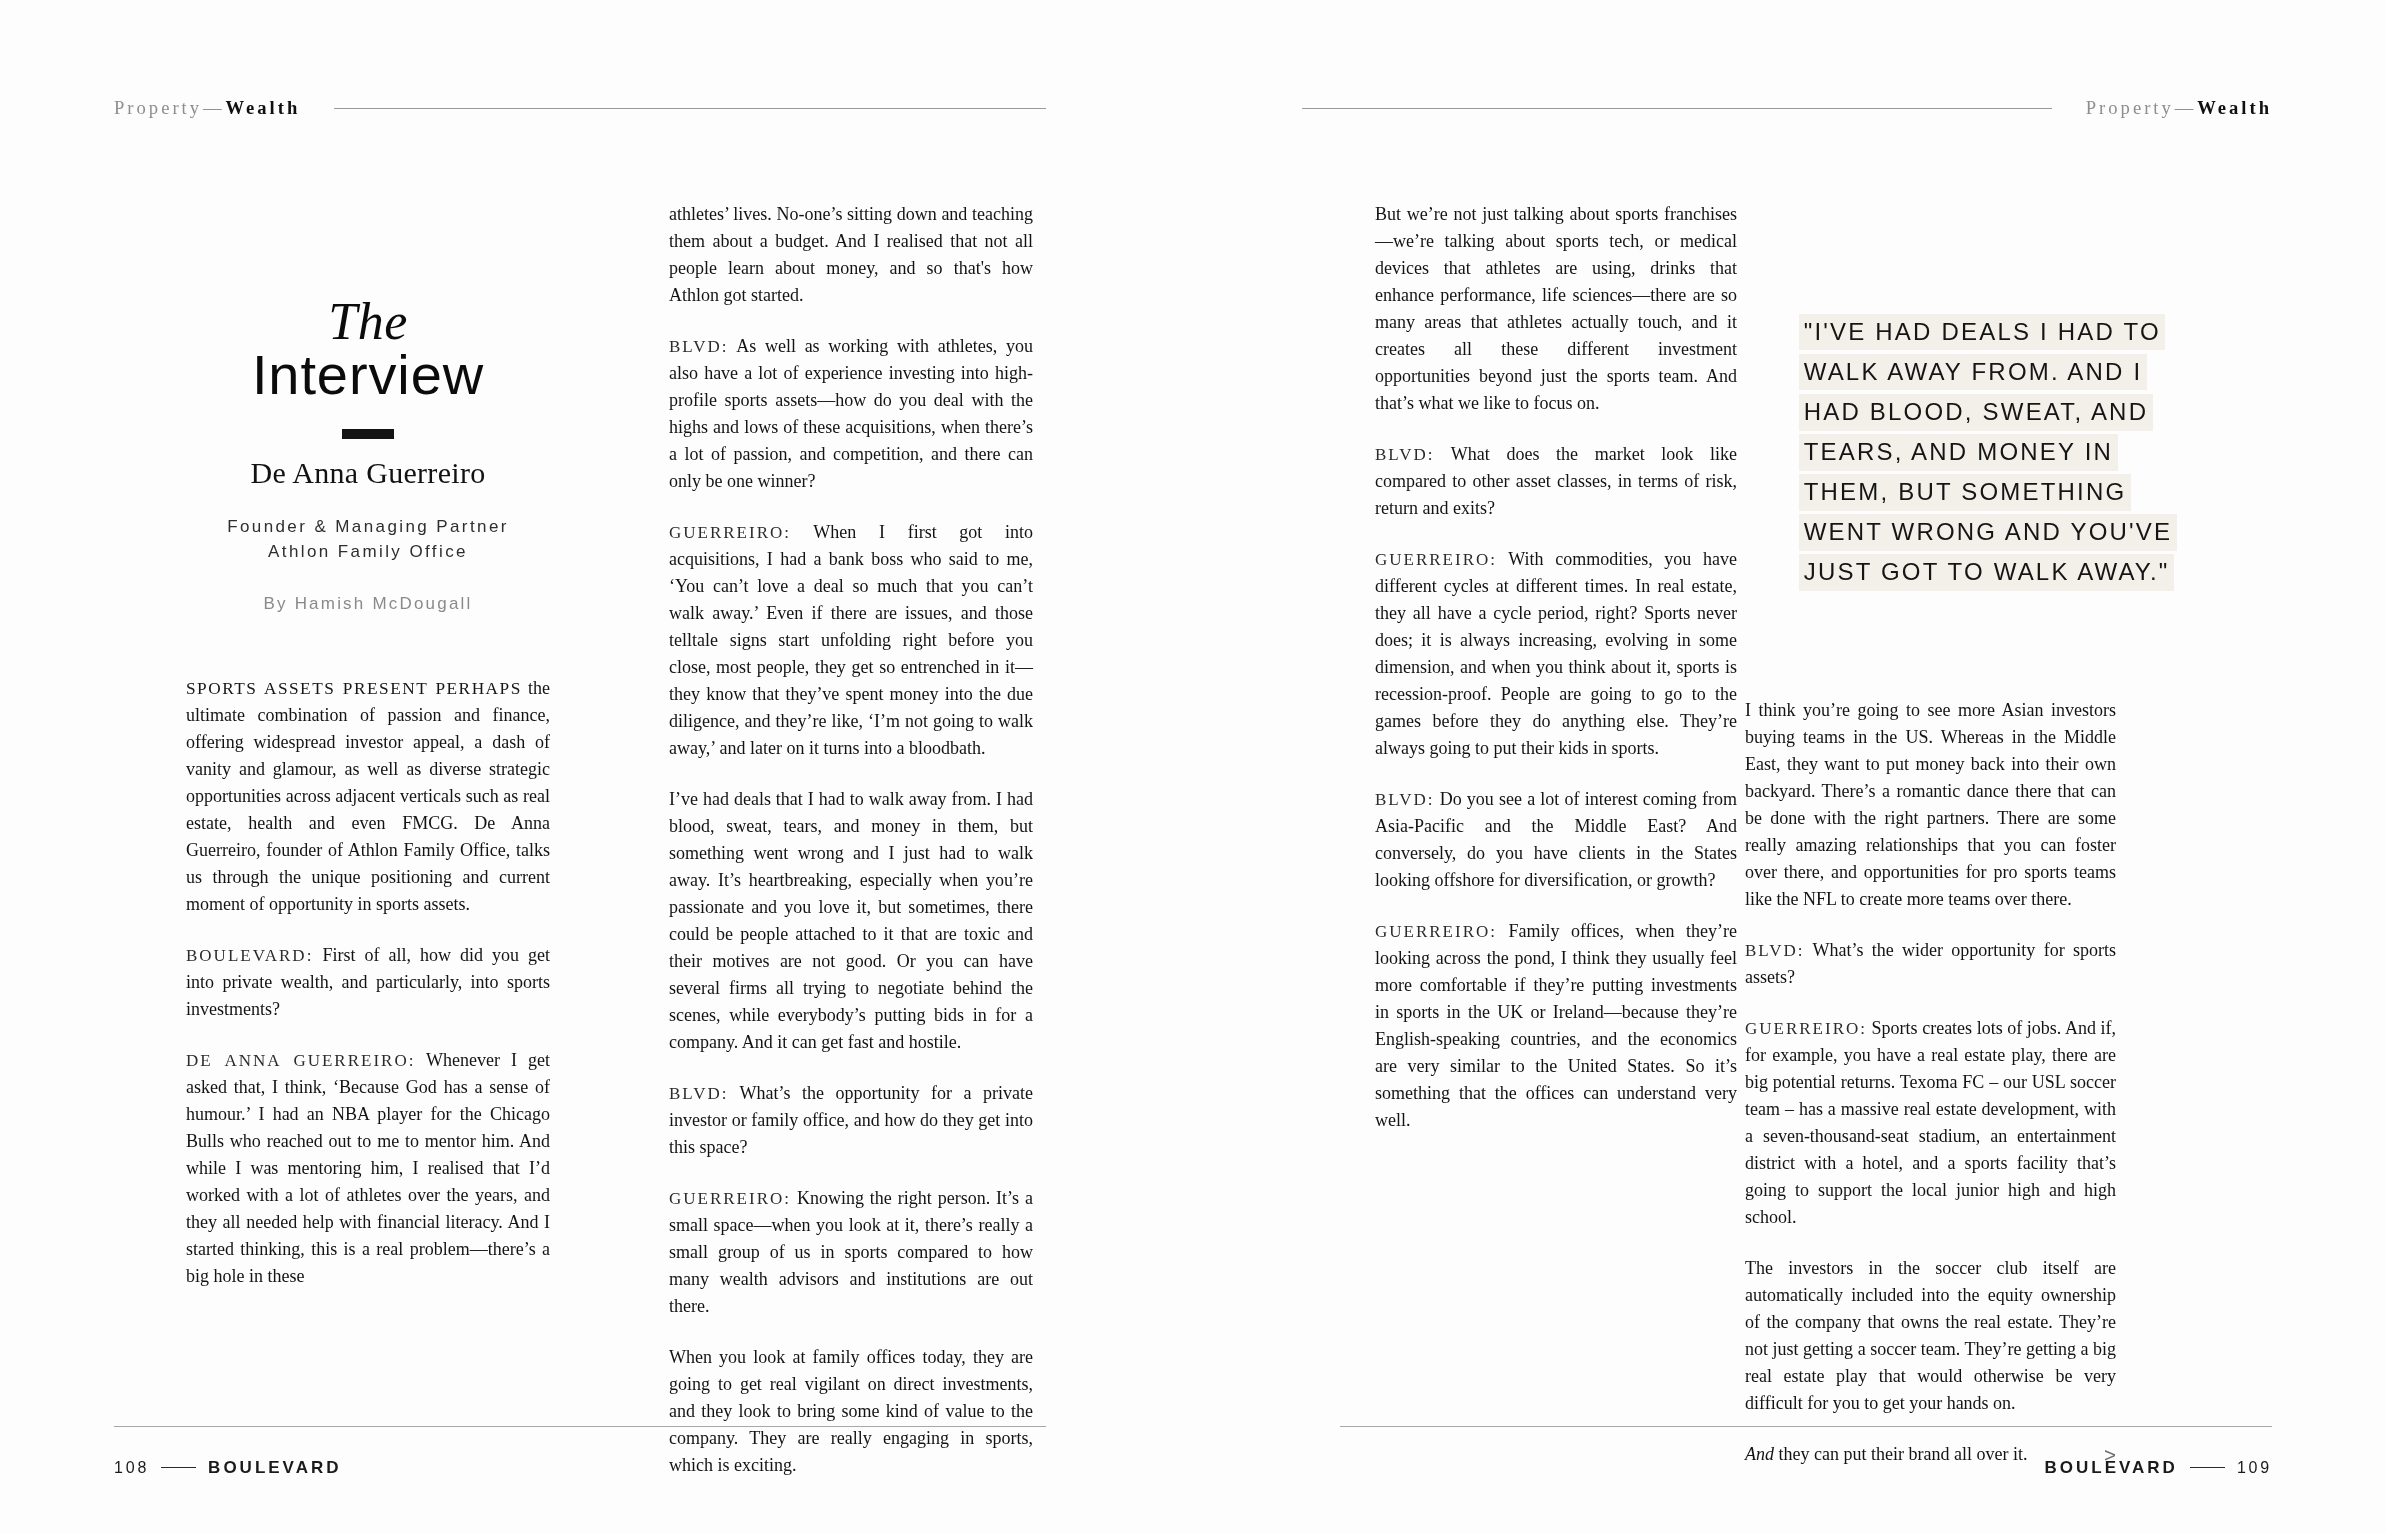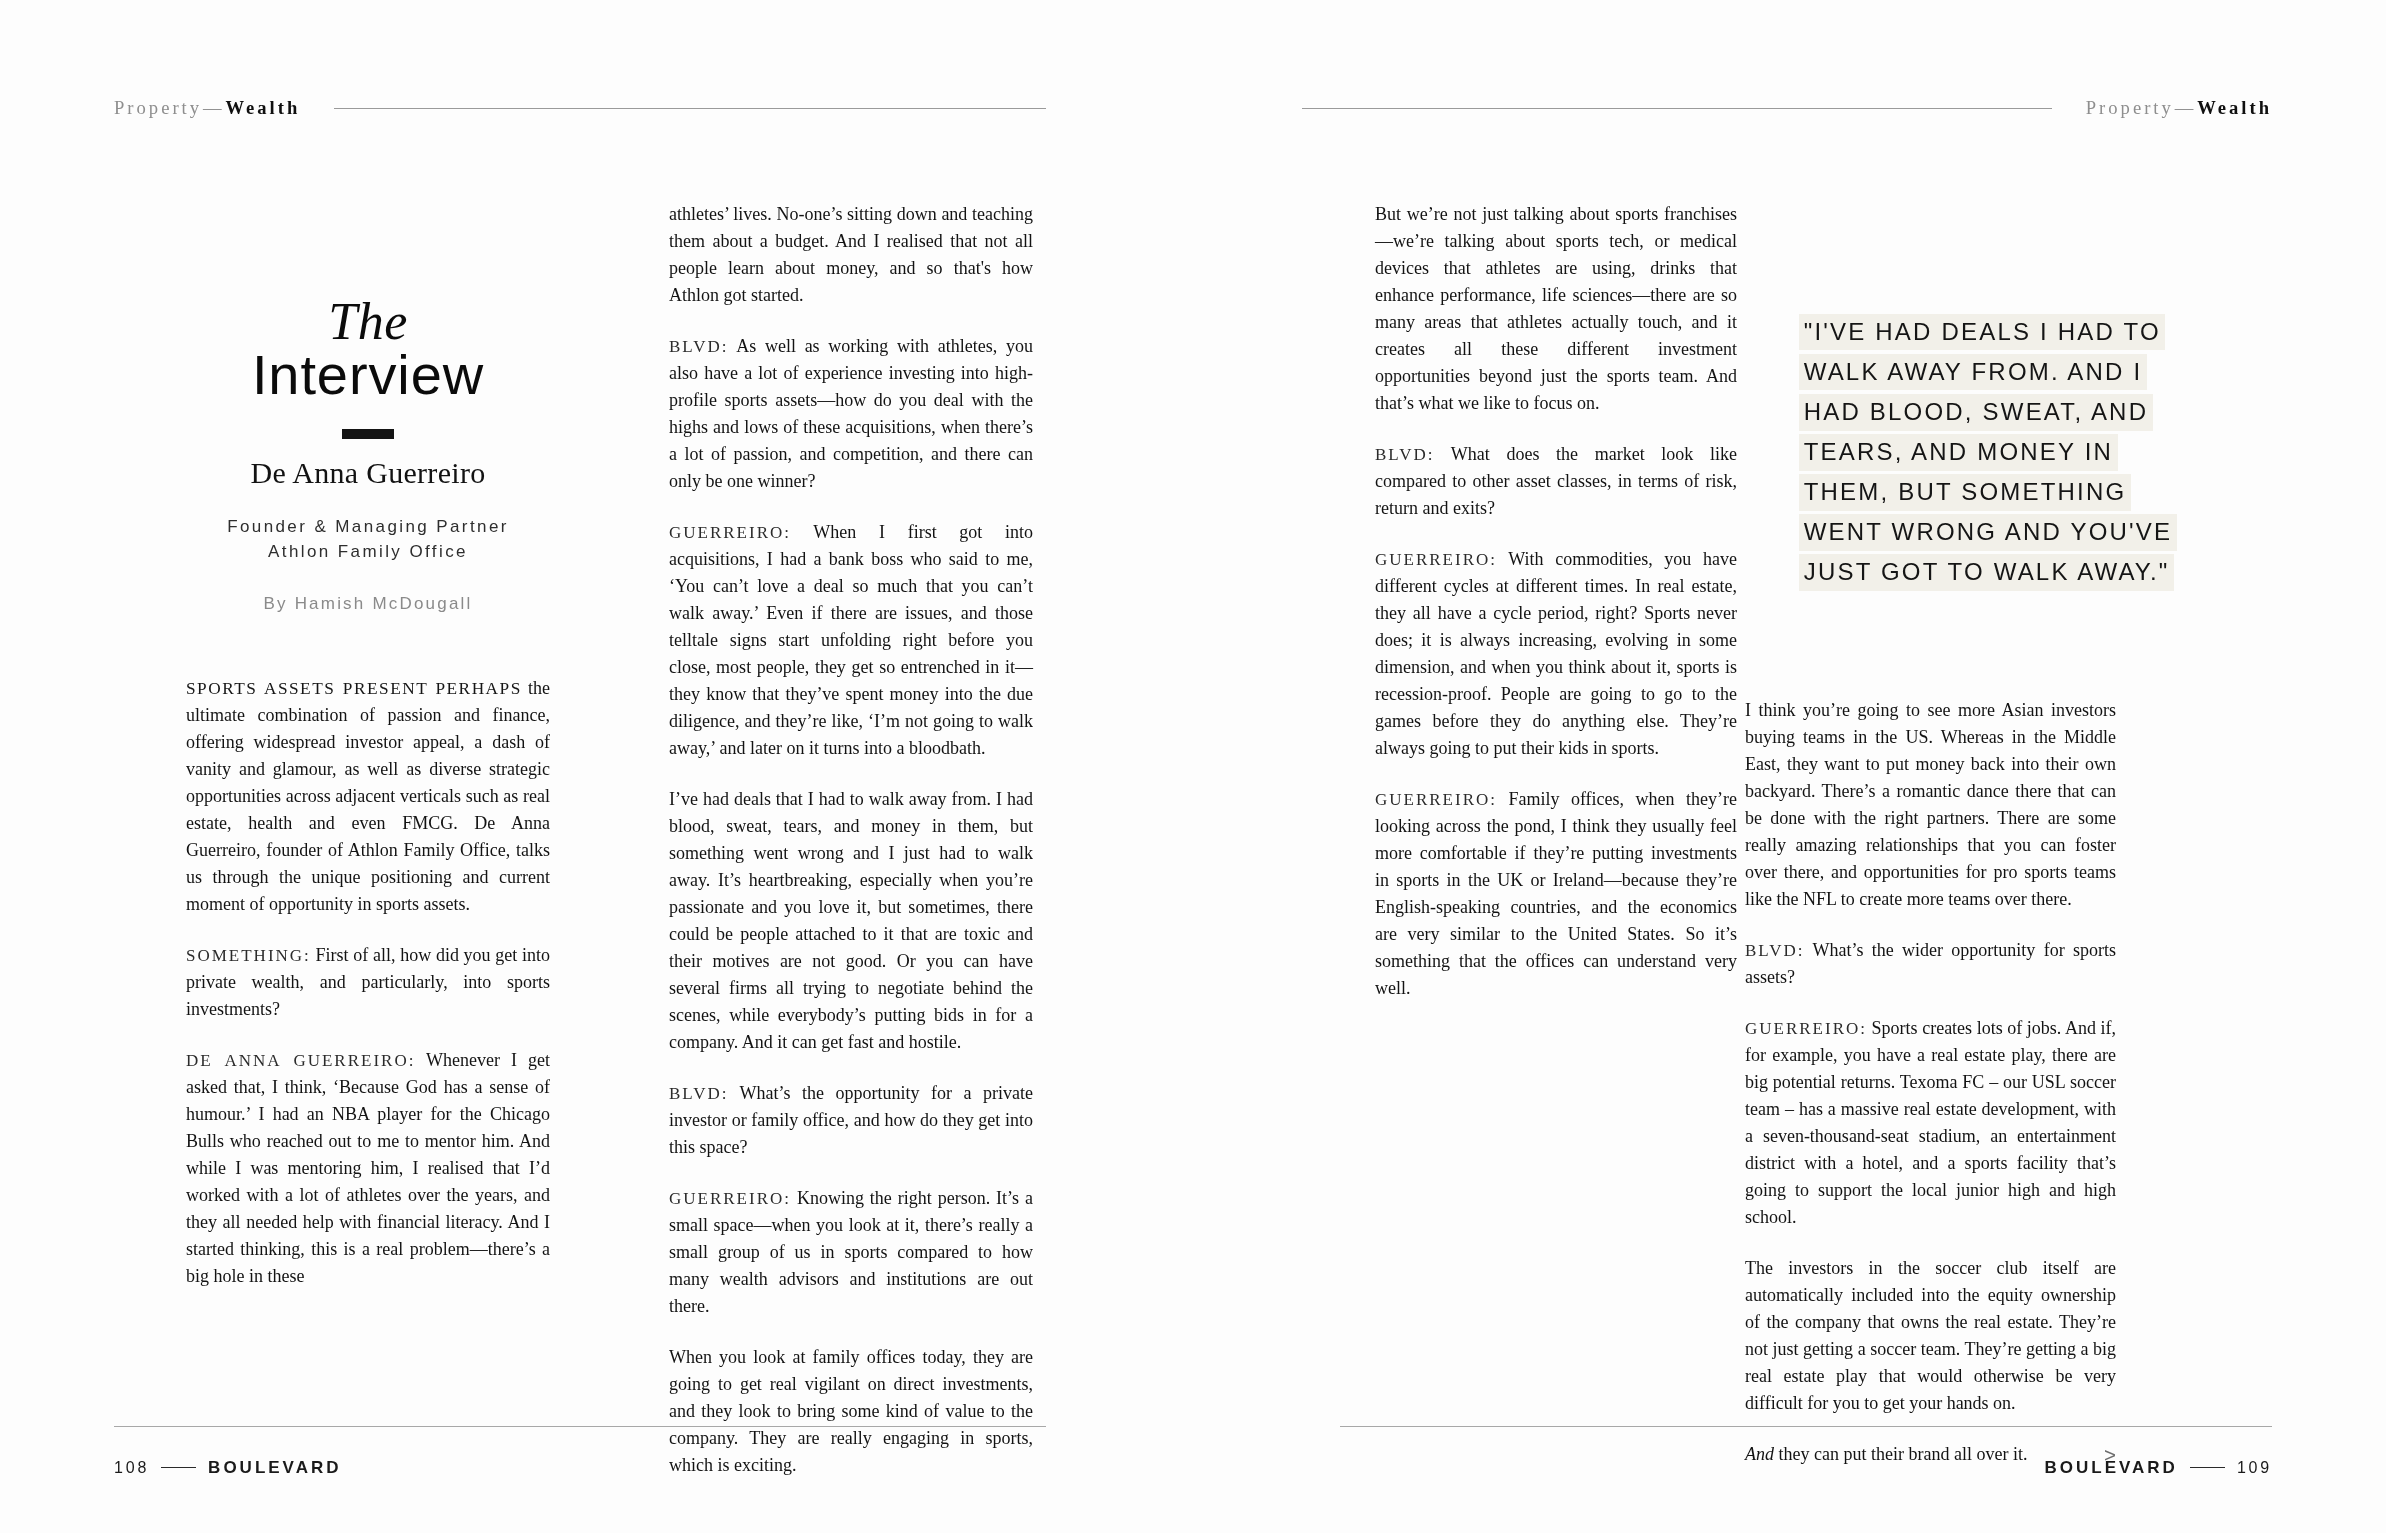--- a/index.html
+++ b/index.html
@@ -260,21 +260,21 @@
       <div class="title-interview">Interview</div>
       <div class="title-bar"></div>
       <div class="subject-name">De Anna Guerreiro</div>
       <div class="subject-role">Founder &amp; Managing Partner</div>
       <div class="subject-role" style="margin-top:0">Athlon Family Office</div>
       <div class="byline">By Hamish McDougall</div>
     </div>
 
     <div class="intro-col body">
       <p><span class="lead-caps">SPORTS ASSETS PRESENT PERHAPS</span><span> the ultimate combination of passion and finance, offering widespread investor appeal, a dash of vanity and glamour, as well as diverse strategic opportunities across adjacent verticals such as real estate, health and even FMCG. De Anna Guerreiro, founder of Athlon Family Office, talks us through the unique positioning and current moment of opportunity in sports assets.</span></p>
-      <p><span class="speaker">SOMETHING:</span><span> First of all, how did you get into private wealth, and particularly, into sports investments?</span></p>
+      <p><span class="speaker">BOULEVARD:</span><span> First of all, how did you get into private wealth, and particularly, into sports investments?</span></p>
       <p><span class="speaker">DE ANNA GUERREIRO:</span><span> Whenever I get asked that, I think, ‘Because God has a sense of humour.’ I had an NBA player for the Chicago Bulls who reached out to me to mentor him. And while I was mentoring him, I realised that I’d worked with a lot of athletes over the years, and they all needed help with financial literacy. And I started thinking, this is a real problem—there’s a big hole in these</span></p>
     </div>
 
     <div class="cols cols-left">
       <div class="col"></div>
       <div class="col body">
         <p>athletes’ lives. No-one’s sitting down and teaching them about a budget. And I realised that not all people learn about money, and so that's how Athlon got started.</p>
         <p><span class="speaker">BLVD:</span><span> As well as working with athletes, you also have a lot of experience investing into high-profile sports assets—how do you deal with the highs and lows of these acquisitions, when there’s a lot of passion, and competition, and there can only be one winner?</span></p>
         <p><span class="speaker">GUERREIRO:</span><span> When I first got into acquisitions, I had a bank boss who said to me, ‘You can’t love a deal so much that you can’t walk away.’ Even if there are issues, and those telltale signs start unfolding right before you close, most people, they get so entrenched in it—they know that they’ve spent money into the due diligence, and they’re like, ‘I’m not going to walk away,’ and later on it turns into a bloodbath.</span></p>
         <p>I’ve had deals that I had to walk away from. I had blood, sweat, tears, and money in them, but something went wrong and I just had to walk away. It’s heartbreaking, especially when you’re passionate and you love it, but sometimes, there could be people attached to it that are toxic and their motives are not good. Or you can have several firms all trying to negotiate behind the scenes, while everybody’s putting bids in for a company. And it can get fast and hostile.</p>
@@ -297,20 +297,21 @@
     <div class="runhead runhead-right">
       <span class="runhead-rule"></span>
       <span class="runhead-text"><span class="rh-prop">Property</span><span class="rh-dash">—</span><span class="rh-wealth">Wealth</span></span>
     </div>
 
     <div class="cols cols-right" style="left:182px;">
       <div class="col body" style="width:362px">
         <p>But we’re not just talking about sports franchises—we’re talking about sports tech, or medical devices that athletes are using, drinks that enhance performance, life sciences—there are so many areas that athletes actually touch, and it creates all these different investment opportunities beyond just the sports team. And that’s what we like to focus on.</p>
         <p><span class="speaker">BLVD:</span><span> What does the market look like compared to other asset classes, in terms of risk, return and exits?</span></p>
         <p><span class="speaker">GUERREIRO:</span><span> With commodities, you have different cycles at different times. In real estate, they all have a cycle period, right? Sports never does; it is always increasing, evolving in some dimension, and when you think about it, sports is recession-proof. People are going to go to the games before they do anything else. They’re always going to put their kids in sports.</span></p>
+        <p><span class="speaker">BLVD:</span><span> Do you see a lot of interest coming from Asia-Pacific and the Middle East? And conversely, do you have clients in the States looking offshore for diversification, or growth?</span></p>
         <p><span class="speaker">GUERREIRO:</span><span> Family offices, when they’re looking across the pond, I think they usually feel more comfortable if they’re putting investments in sports in the UK or Ireland—because they’re English-speaking countries, and the economics are very similar to the United States. So it’s something that the offices can understand very well.</span></p>
       </div>
     </div>
 
     <div class="pullquote" style="left:606px;">
       <div class="pq-line">"I'VE HAD DEALS I HAD TO</div>
       <div class="pq-line">WALK AWAY FROM. AND I</div>
       <div class="pq-line">HAD BLOOD, SWEAT, AND</div>
       <div class="pq-line">TEARS, AND MONEY IN</div>
       <div class="pq-line">THEM, BUT SOMETHING</div>

